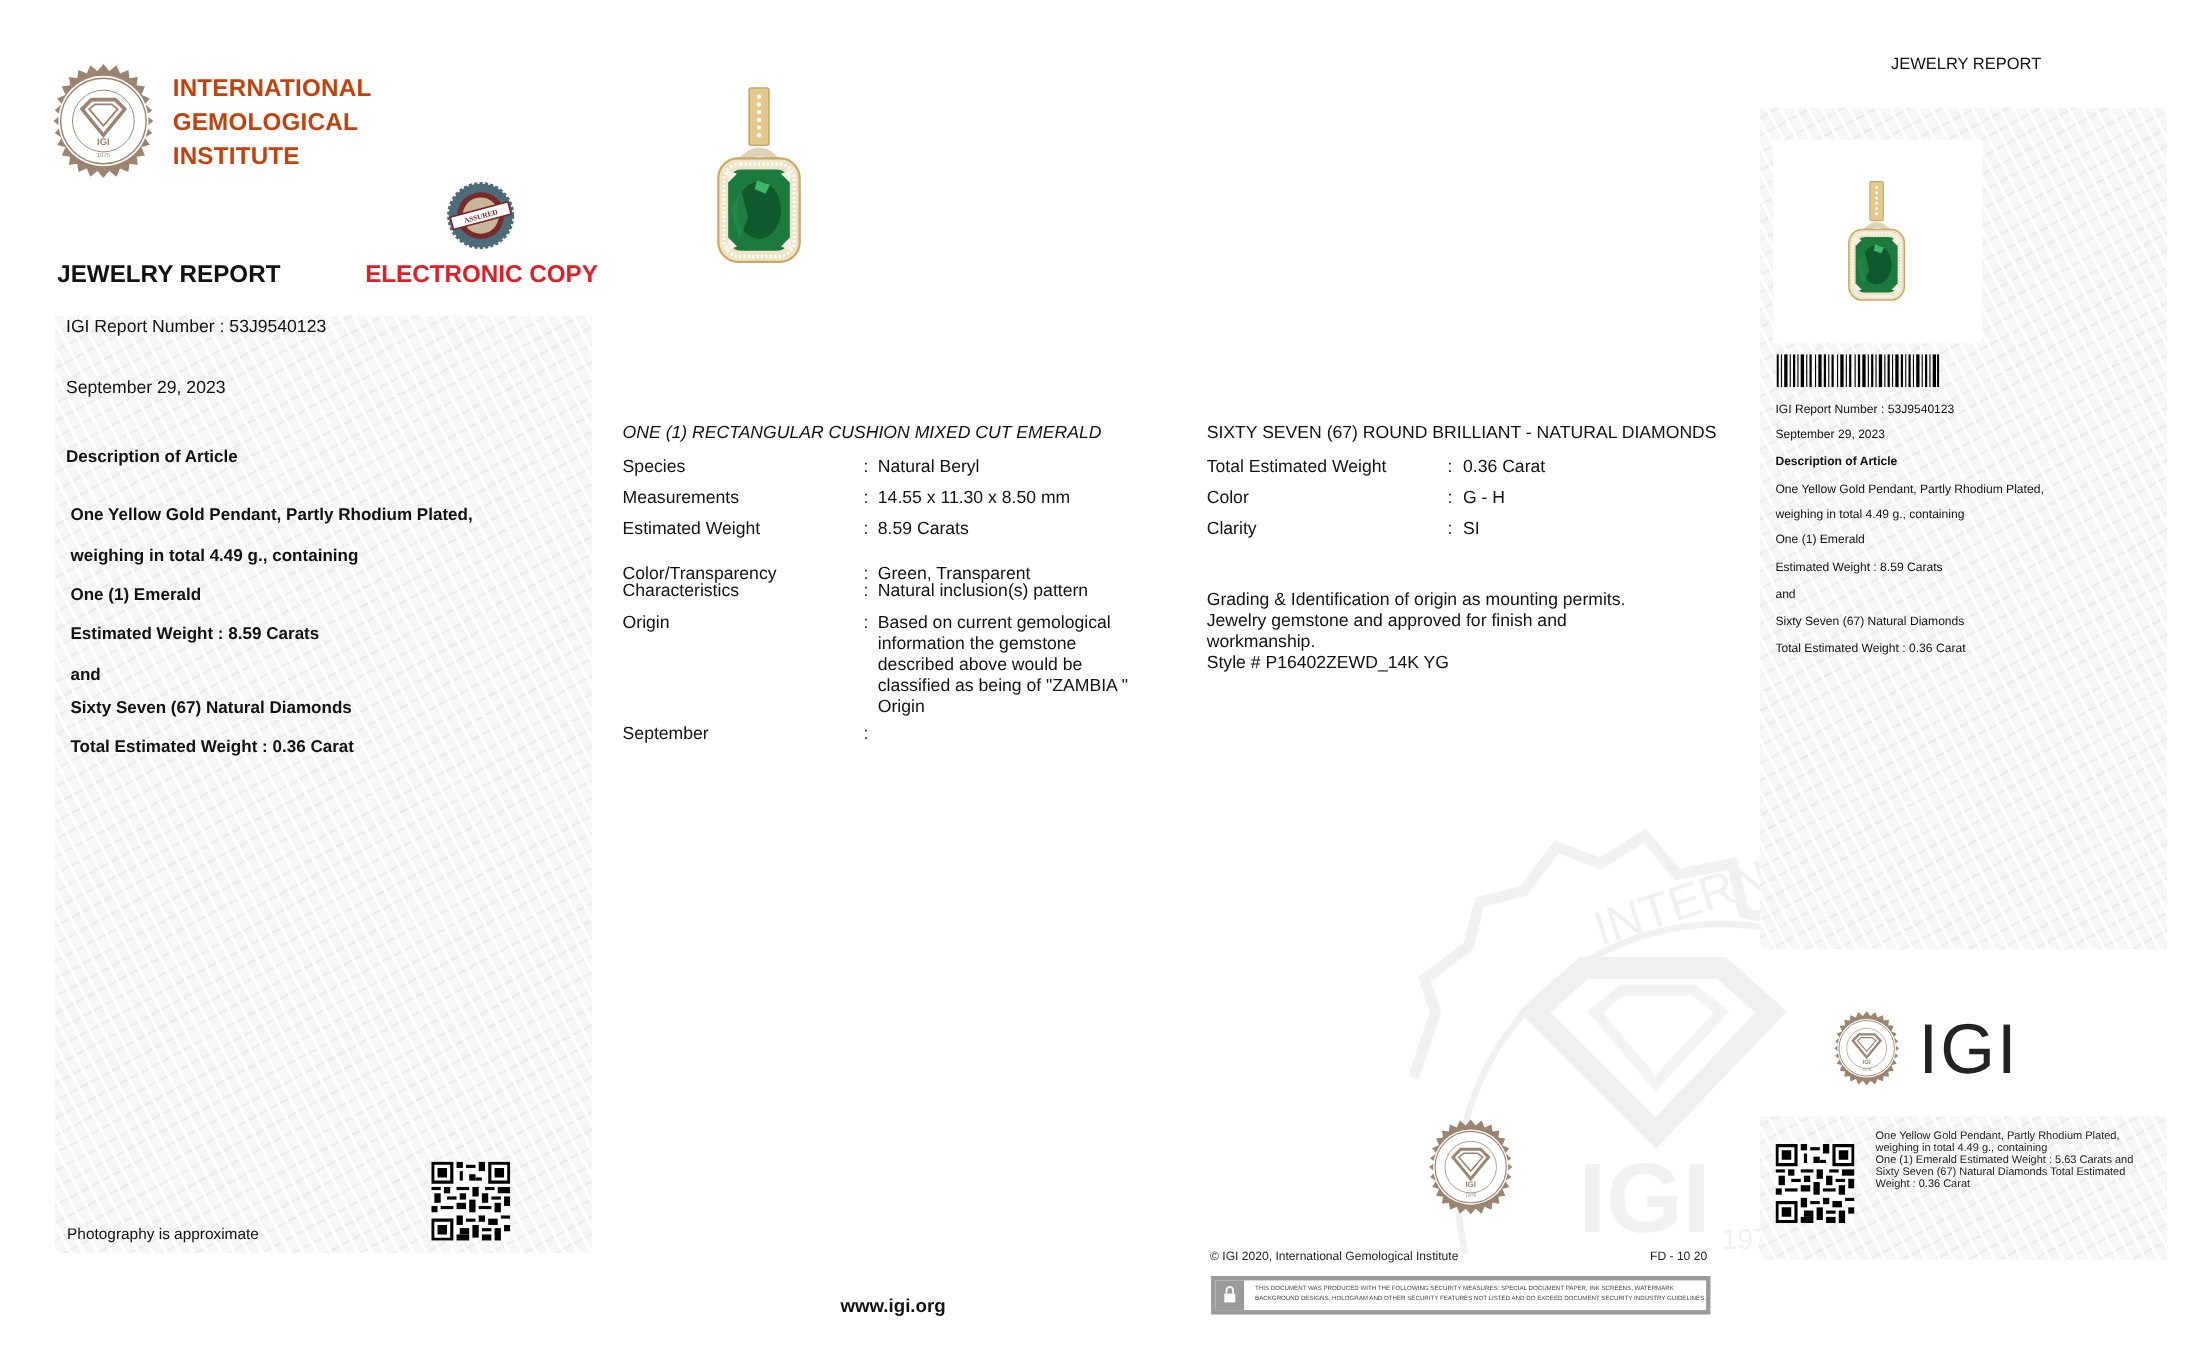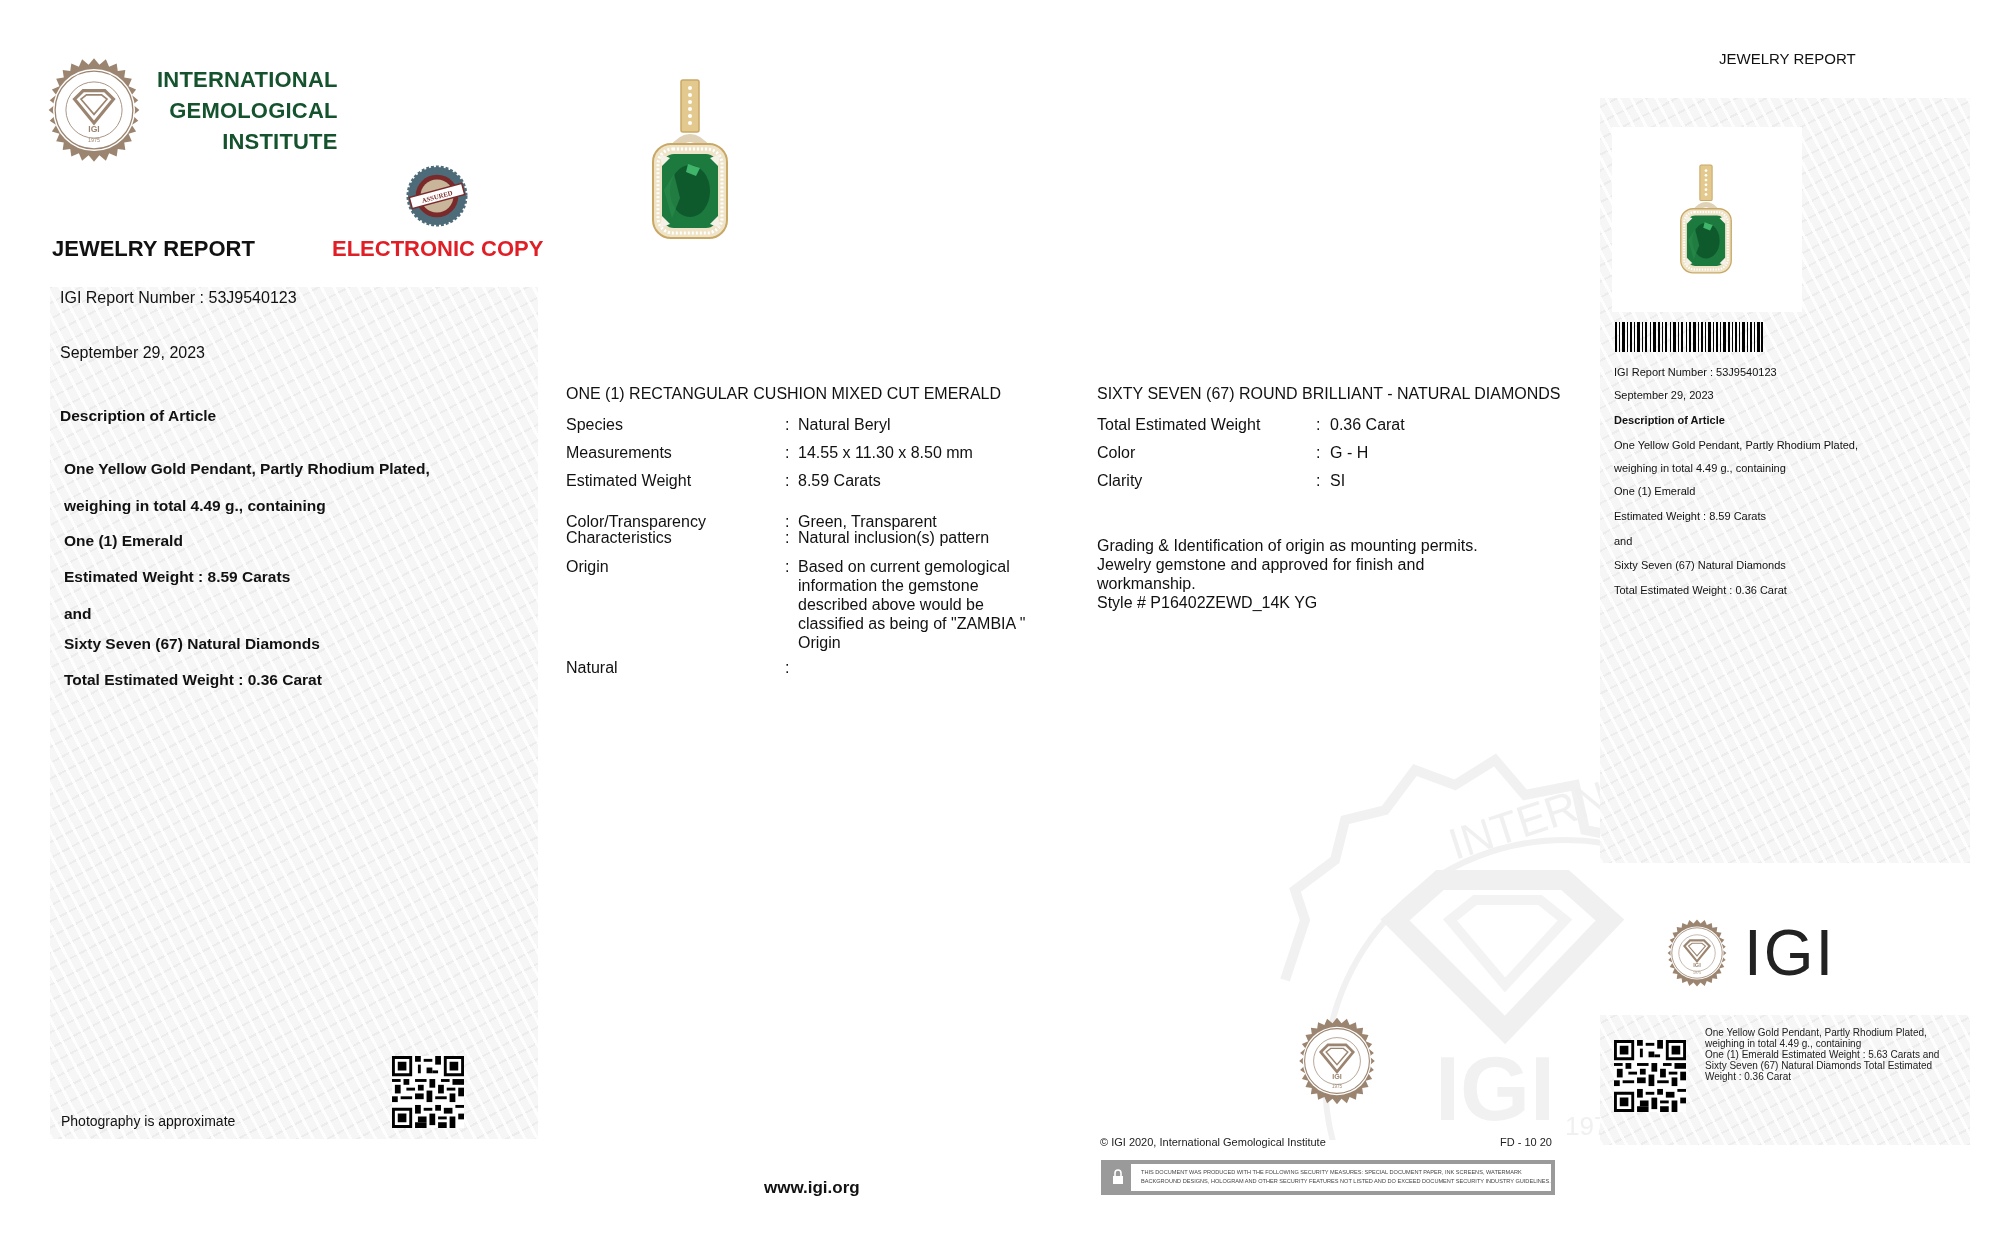--- a/index.html
+++ b/index.html
@@ -10,21 +10,21 @@
     position: absolute;
     background-color: #f6f6f6;
     background-image:
       repeating-linear-gradient(62deg, rgba(255,255,255,0.85) 0 3px, transparent 3px 11px),
       repeating-linear-gradient(-28deg, rgba(230,230,230,0.6) 0 2px, transparent 2px 14px);
   }
   .abs { position: absolute; }
 
   
   .seal-left { left: 40px; top: 56px; width: 108px; height: 108px; }
-  .inst-name { left: 157px; top: 64px; font-family: "Liberation Sans", sans-serif; font-weight: bold; font-size: 22px; line-height: 31px; color: #14532d; letter-spacing: 0.2px; text-align: right; }
+  .inst-name { left: 157px; top: 64px; font-family: "Liberation Sans", sans-serif; font-weight: bold; font-size: 22px; line-height: 31px; color: #c2410c; letter-spacing: 0.2px; }
   .retail-badge { left: 406px; top: 165px; width: 62px; height: 62px; }
   .jr-title { left: 52px; top: 236px; font-family: "Liberation Sans", sans-serif; font-weight: bold; font-size: 22px; color: #111; }
   .ecopy { left: 332px; top: 236px; font-family: "Liberation Sans", sans-serif; font-weight: bold; font-size: 22px; color: #e01e26; }
   .wm-left { left: 50px; top: 287px; width: 488px; height: 852px; }
   .l-text { font-family: "Liberation Sans", sans-serif; font-size: 16px; color: #111; }
   .l-bold { font-family: "Liberation Sans", sans-serif; font-size: 15.5px; font-weight: bold; color: #111; }
   .qr-left { left: 392px; top: 1056px; width: 72px; height: 72px; }
   .photo-note { left: 61px; top: 1113px; font-family: "Liberation Sans", sans-serif; font-size: 14px; }
   .igi-url { left: 764px; top: 1178px; font-family: "Liberation Sans", sans-serif; font-weight: bold; font-size: 17px; }
 
@@ -185,21 +185,21 @@
 <svg class="abs qr-left">
     <use href="#qr"></use>
   </svg>
 <div class="abs photo-note">Photography is approximate</div>
 <div class="abs igi-url">www.igi.org</div>
 
 <svg class="abs pendant-main">
     <use href="#pendant"></use>
   </svg>
 
-<div class="abs sec-head" style="left:566px;top:385px;">ONE (1) RECTANGULAR CUSHION MIXED CUT EMERALD</div>
+<div class="abs sec-head" style="left:566px;top:385px;font-style:italic;">ONE (1) RECTANGULAR CUSHION MIXED CUT EMERALD</div>
 
 <div class="kv" style="left:566px;top:415px;width:500px;height:20px;">
   <span class="k">Species</span>
   <span class="c" style="left:219px">:</span>
   <span class="v" style="left:232px">Natural Beryl</span>
 </div>
 <div class="kv" style="left:566px;top:443px;width:500px;height:20px;">
   <span class="k">Measurements</span>
   <span class="c" style="left:219px">:</span>
   <span class="v" style="left:232px">14.55 x 11.30 x 8.50 mm</span>
@@ -224,21 +224,21 @@
   <span class="c" style="left:219px">:</span>
   <span class="v" style="left:232px;width:270px;">
     <div>Based on current gemological</div>
     <div>information the gemstone</div>
     <div>described above would be</div>
     <div>classified as being of "ZAMBIA "</div>
     <div>Origin</div>
   </span>
 </div>
 <div class="kv" style="left:566px;top:658px;width:500px;height:100px;">
-  <span class="k">Natural</span>
+  <span class="k">September</span>
   <span class="c" style="left:219px">:</span>
 </div>
 
 <div class="abs sec-head" style="left:1097px;top:385px;">SIXTY SEVEN (67) ROUND BRILLIANT - NATURAL DIAMONDS</div>
 <div class="kv" style="left:1097px;top:415px;width:480px;height:20px;">
   <span class="k">Total Estimated Weight</span>
   <span class="c" style="left:219px">:</span>
   <span class="v" style="left:233px">0.36 Carat</span>
 </div>
 <div class="kv" style="left:1097px;top:443px;width:480px;height:20px;">

